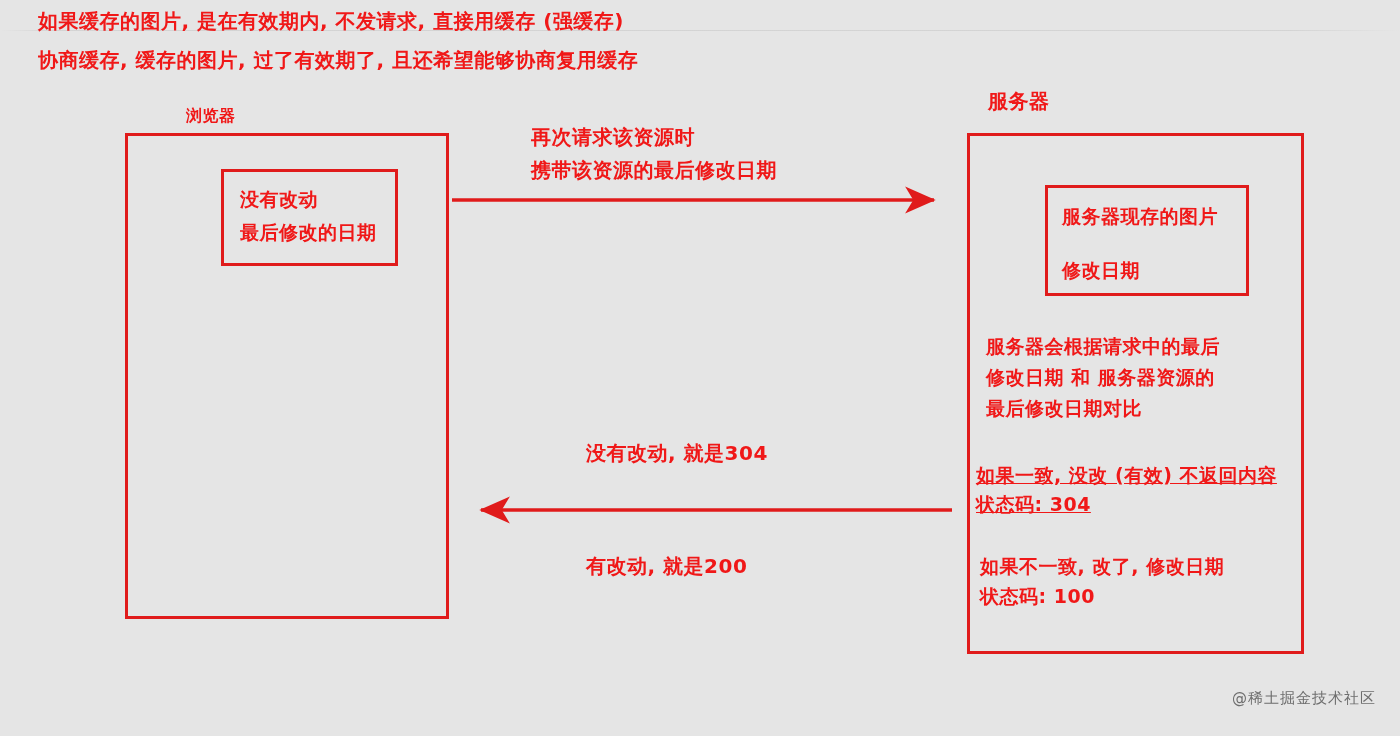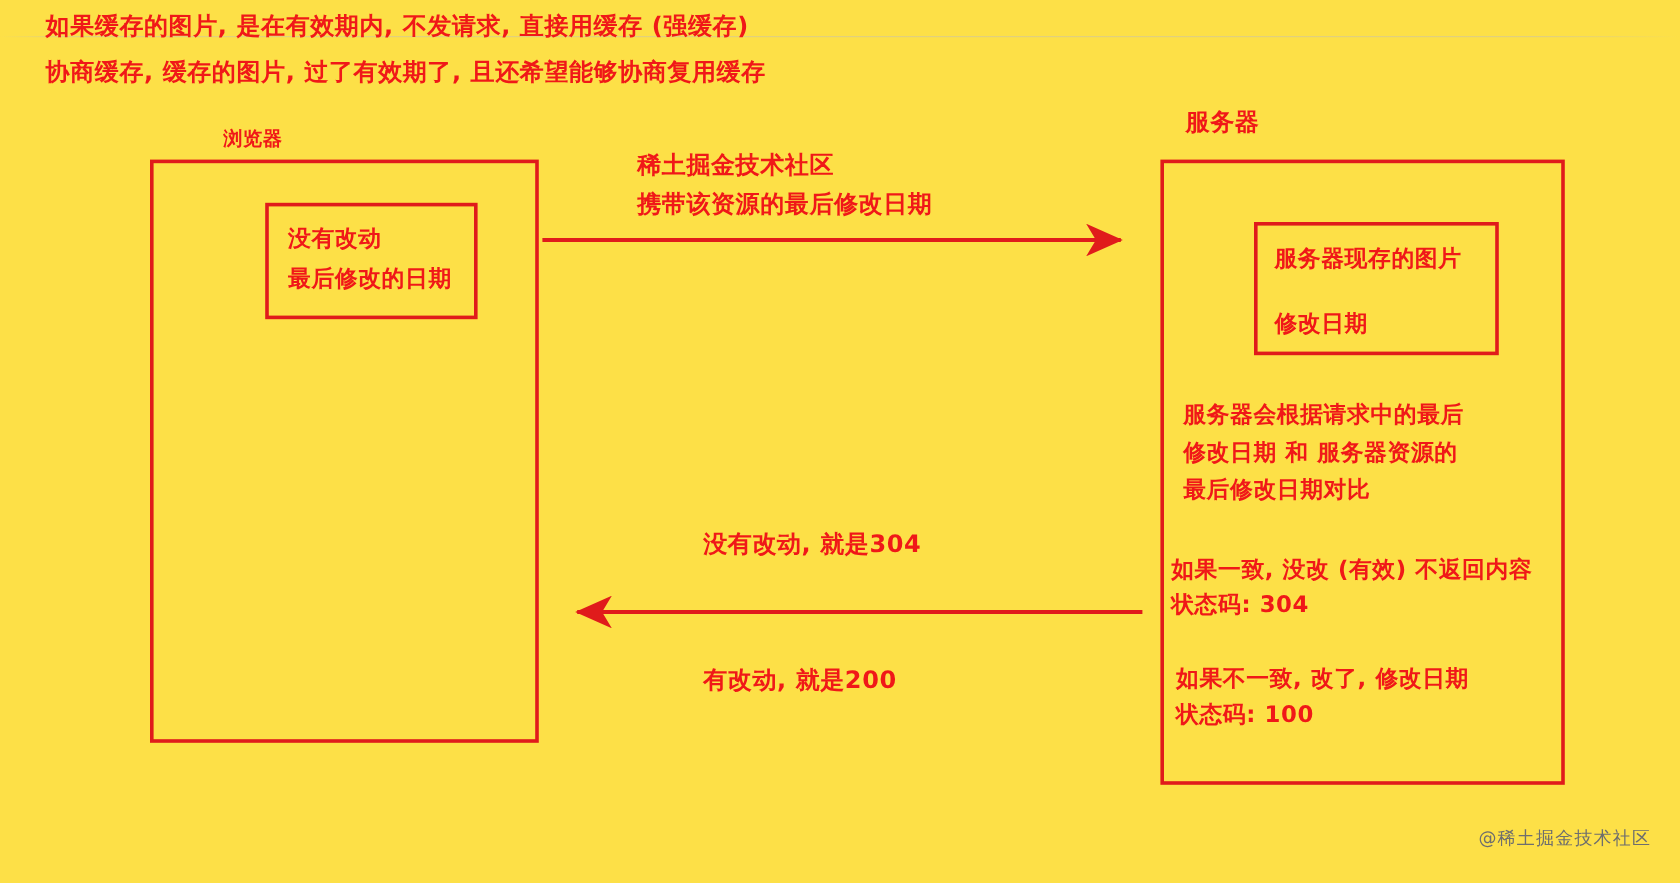--- a/index.html
+++ b/index.html
@@ -4,21 +4,21 @@
 <style>
   html, body {
     margin: 0;
     padding: 0;
     background: #1c1c1c;
   }
   #canvas {
     position: relative;
     width: 1400px;
     height: 736px;
-    background: #fde047;
+    background: #e5e5e5;
     overflow: hidden;
     font-family: "DejaVu Sans", "Liberation Sans", sans-serif;
   }
 
   
   .top-divider {
     position: absolute;
     left: 0;
     top: 30px;
     width: 1400px;
@@ -40,21 +40,21 @@
 
   .label-browser { left: 186px; top: 88px;  font-size: 16px; margin-top: 17px; }
   .label-server  { left: 988px; top: 88px;  font-size: 20px; }
 
   .req-label { left: 531px; top: 121px; font-size: 20px; line-height: 1.6; }
 
   .mid-304 { left: 586px; top: 440px; font-size: 20px; }
   .mid-200 { left: 586px; top: 553px; font-size: 20px; }
 
   .srv-compare { left: 986px; top: 331px; font-size: 19px; line-height: 1.62; }
-  .srv-304     { left: 976px; top: 460px; font-size: 19px; line-height: 1.62; }
+  .srv-304     { left: 976px; top: 460px; font-size: 19px; line-height: 1.62; text-decoration: underline; }
   .srv-200     { left: 980px; top: 551px; font-size: 19px; line-height: 1.62; }
 
   
   .box {
     position: absolute;
     border: 3px solid #e01b1b;
     box-sizing: border-box;
   }
   .box-browser { left: 125px; top: 133px; width: 324px; height: 486px; }
   .box-server  { left: 967px; top: 133px; width: 337px; height: 521px; }
@@ -115,21 +115,21 @@
   <div class="box box-server"></div>
 
   <div class="inner-box inner-browser"></div>
   <div class="inner-text inner-browser-text">没有改动</div>
   <div class="inner-text inner-browser-text" style="top:216px;">最后修改的日期</div>
 
   <div class="inner-box inner-server"></div>
   <div class="inner-text inner-server-text">服务器现存的图片</div>
   <div class="inner-text inner-server-text" style="top:254px;">修改日期</div>
 
-  <div class="red-text req-label">稀土掘金技术社区</div>
+  <div class="red-text req-label">再次请求该资源时</div>
   <div class="red-text req-label" style="top:154px;">携带该资源的最后修改日期</div>
 
   <div class="red-text mid-304">没有改动, 就是304</div>
   <div class="red-text mid-200">有改动, 就是200</div>
 
   <div class="red-text srv-compare">服务器会根据请求中的最后</div>
   <div class="red-text srv-compare" style="top:362px;">修改日期 和 服务器资源的</div>
   <div class="red-text srv-compare" style="top:393px;">最后修改日期对比</div>
 
   <div class="red-text srv-304">如果一致, 没改 (有效) 不返回内容</div>

